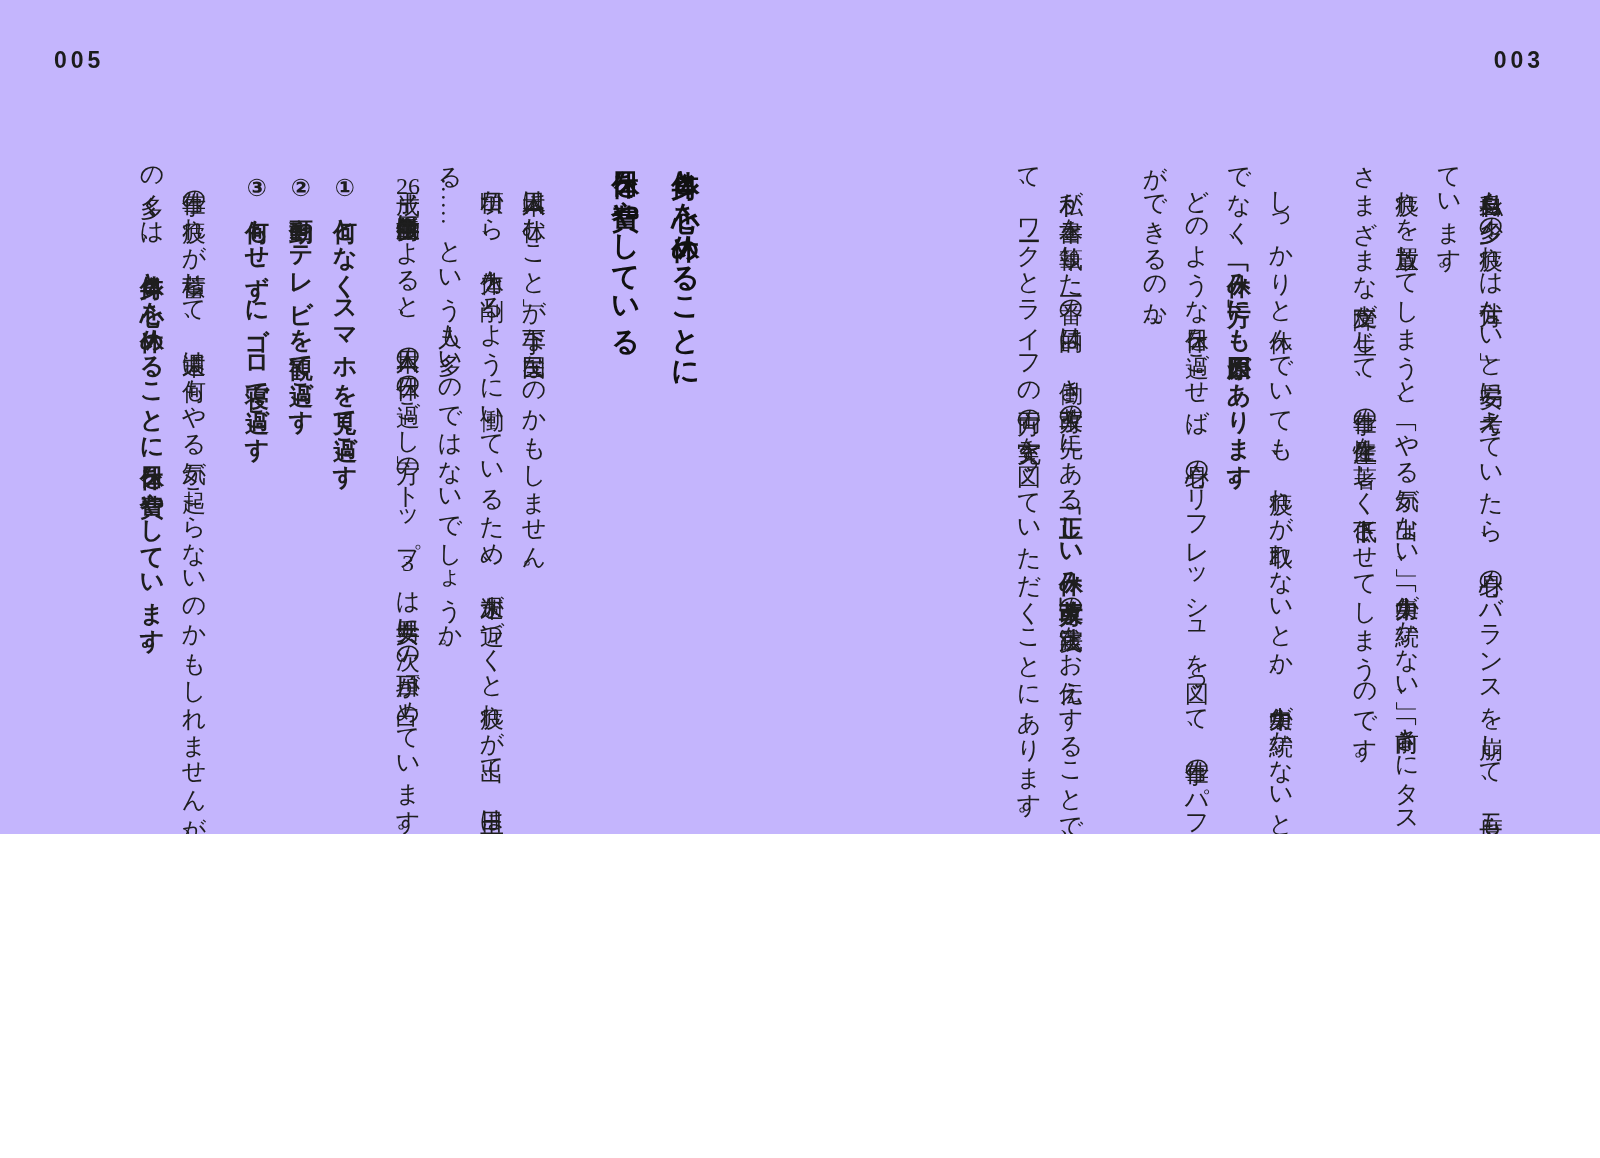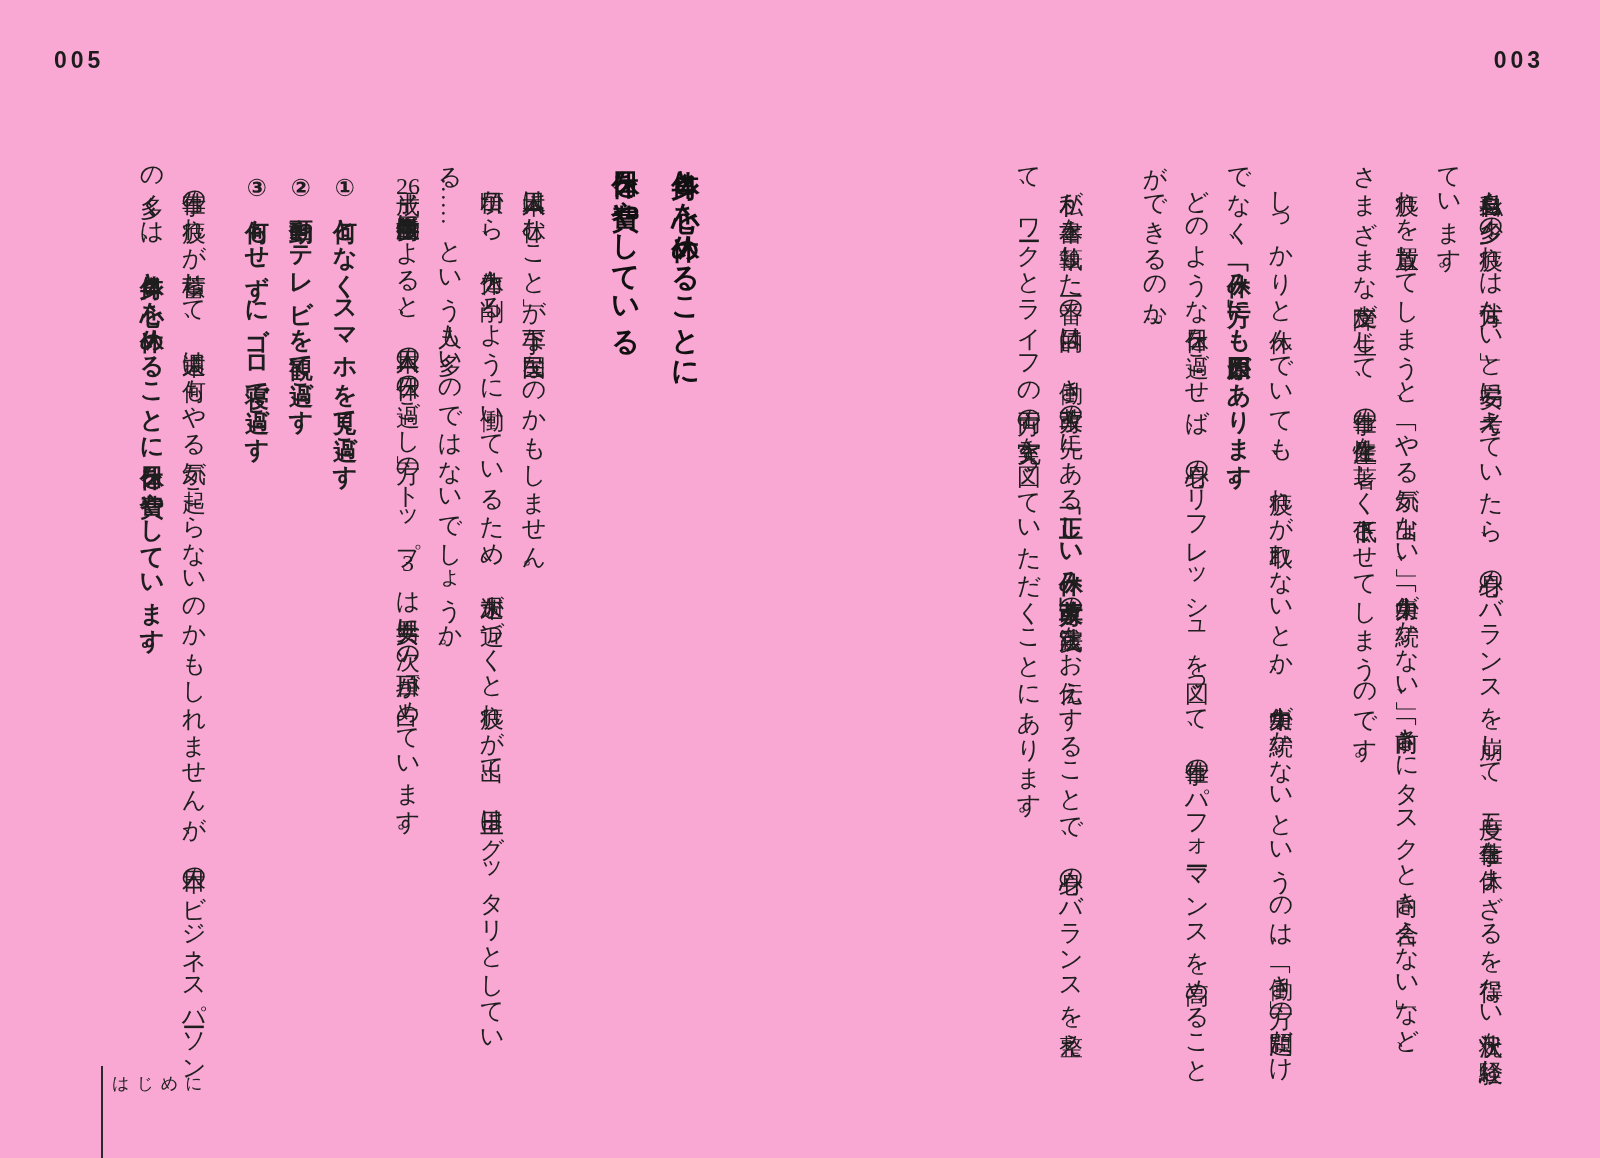--- a/index.html
+++ b/index.html
@@ -2,22 +2,22 @@
 <html lang="ja"><head>
 <meta charset="utf-8">
 <style>
   html,body{margin:0;padding:0;}
   body{
     width:1600px;height:1158px;
     font-family:"Liberation Serif","DejaVu Serif",serif;
     background:#ffffff;
   }
   .spread{
-    position:relative;width:1600px;height:1158px;
-    background:#f9a8d4;color:#1e1e1e;overflow:hidden;
+    position:relative;width:1600px;height:834px;
+    background:#c4b5fd;color:#1e1e1e;overflow:hidden;
   }
   .page{position:absolute;top:0;height:1158px;width:800px;}
   .page-left{left:0;}
   .page-right{left:800px;}
 
   .page-num{
     position:absolute;top:47px;
     font-family:"Liberation Sans","DejaVu Sans",sans-serif;
     font-size:23px;font-weight:600;letter-spacing:4px;color:#1c1c1c;
   }

